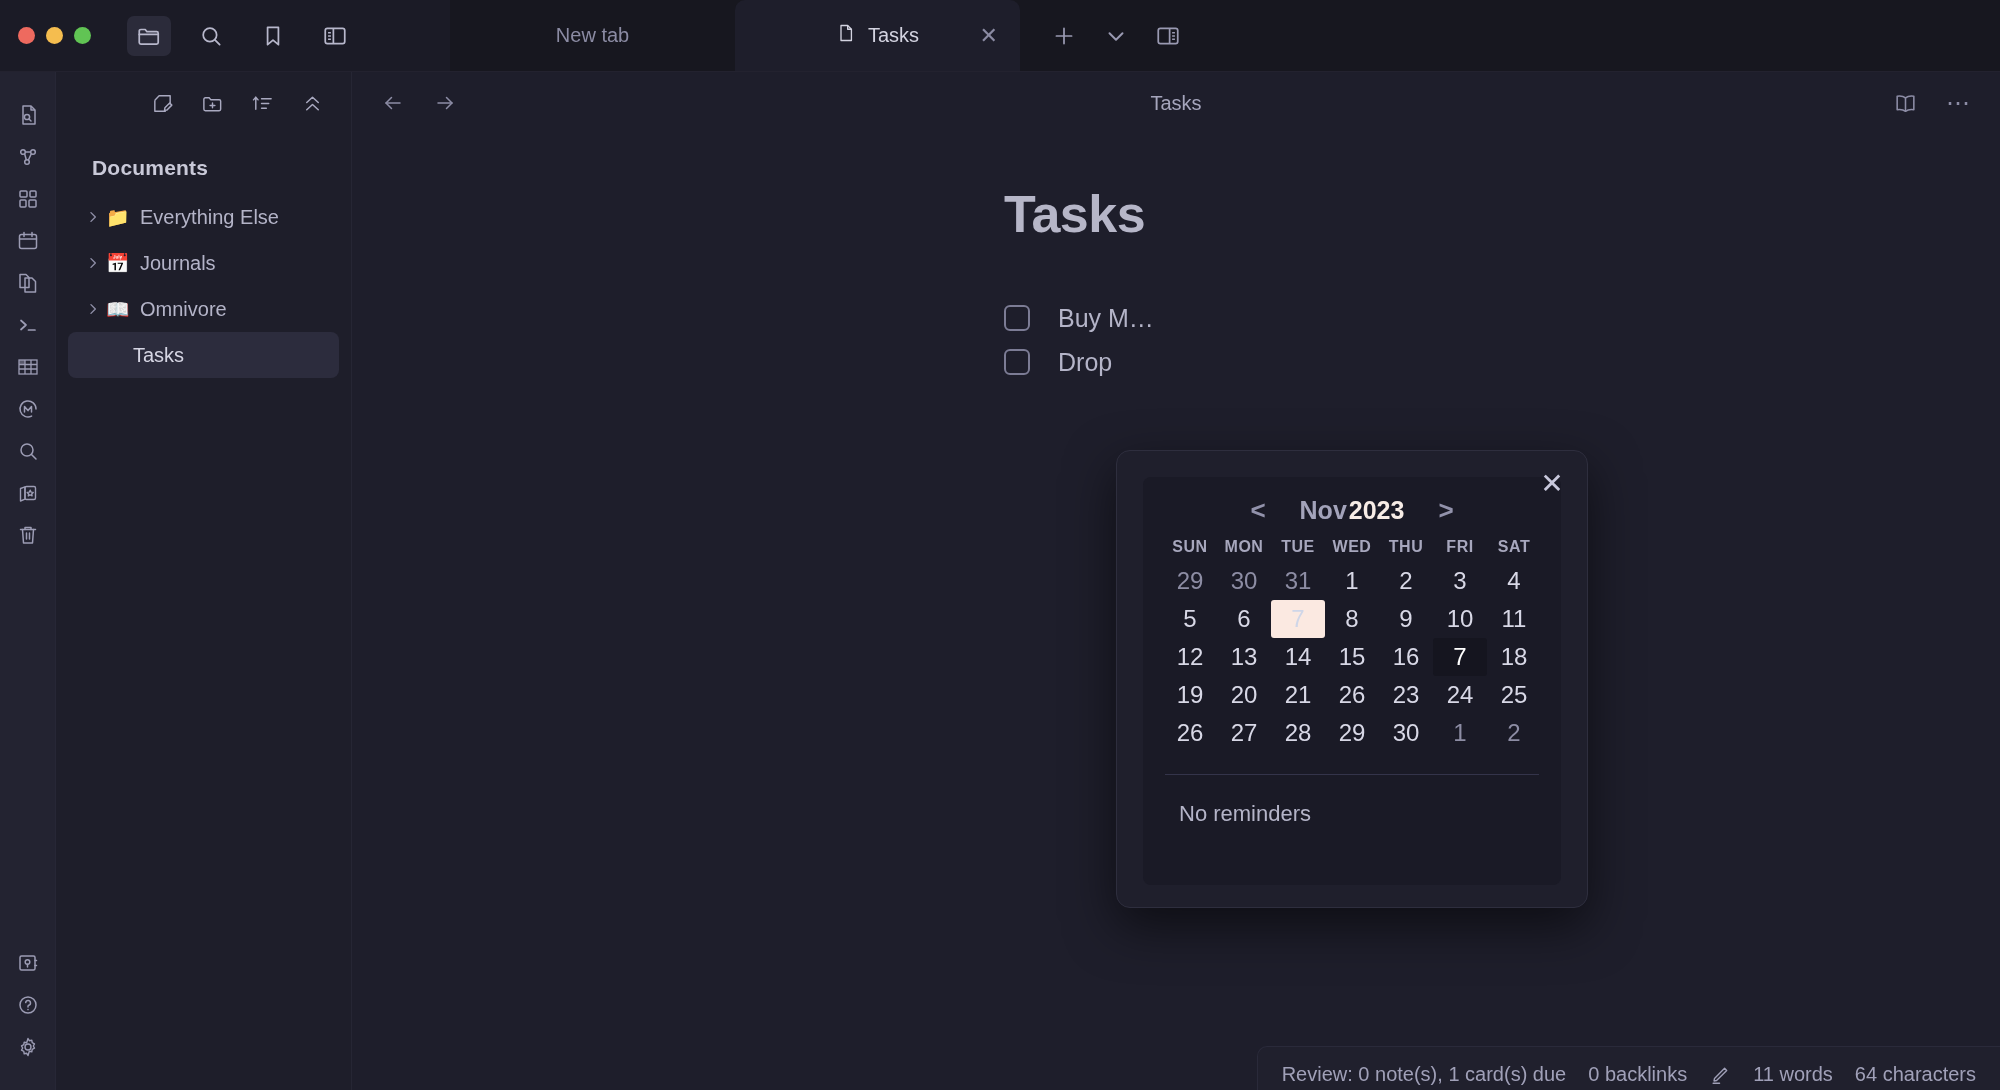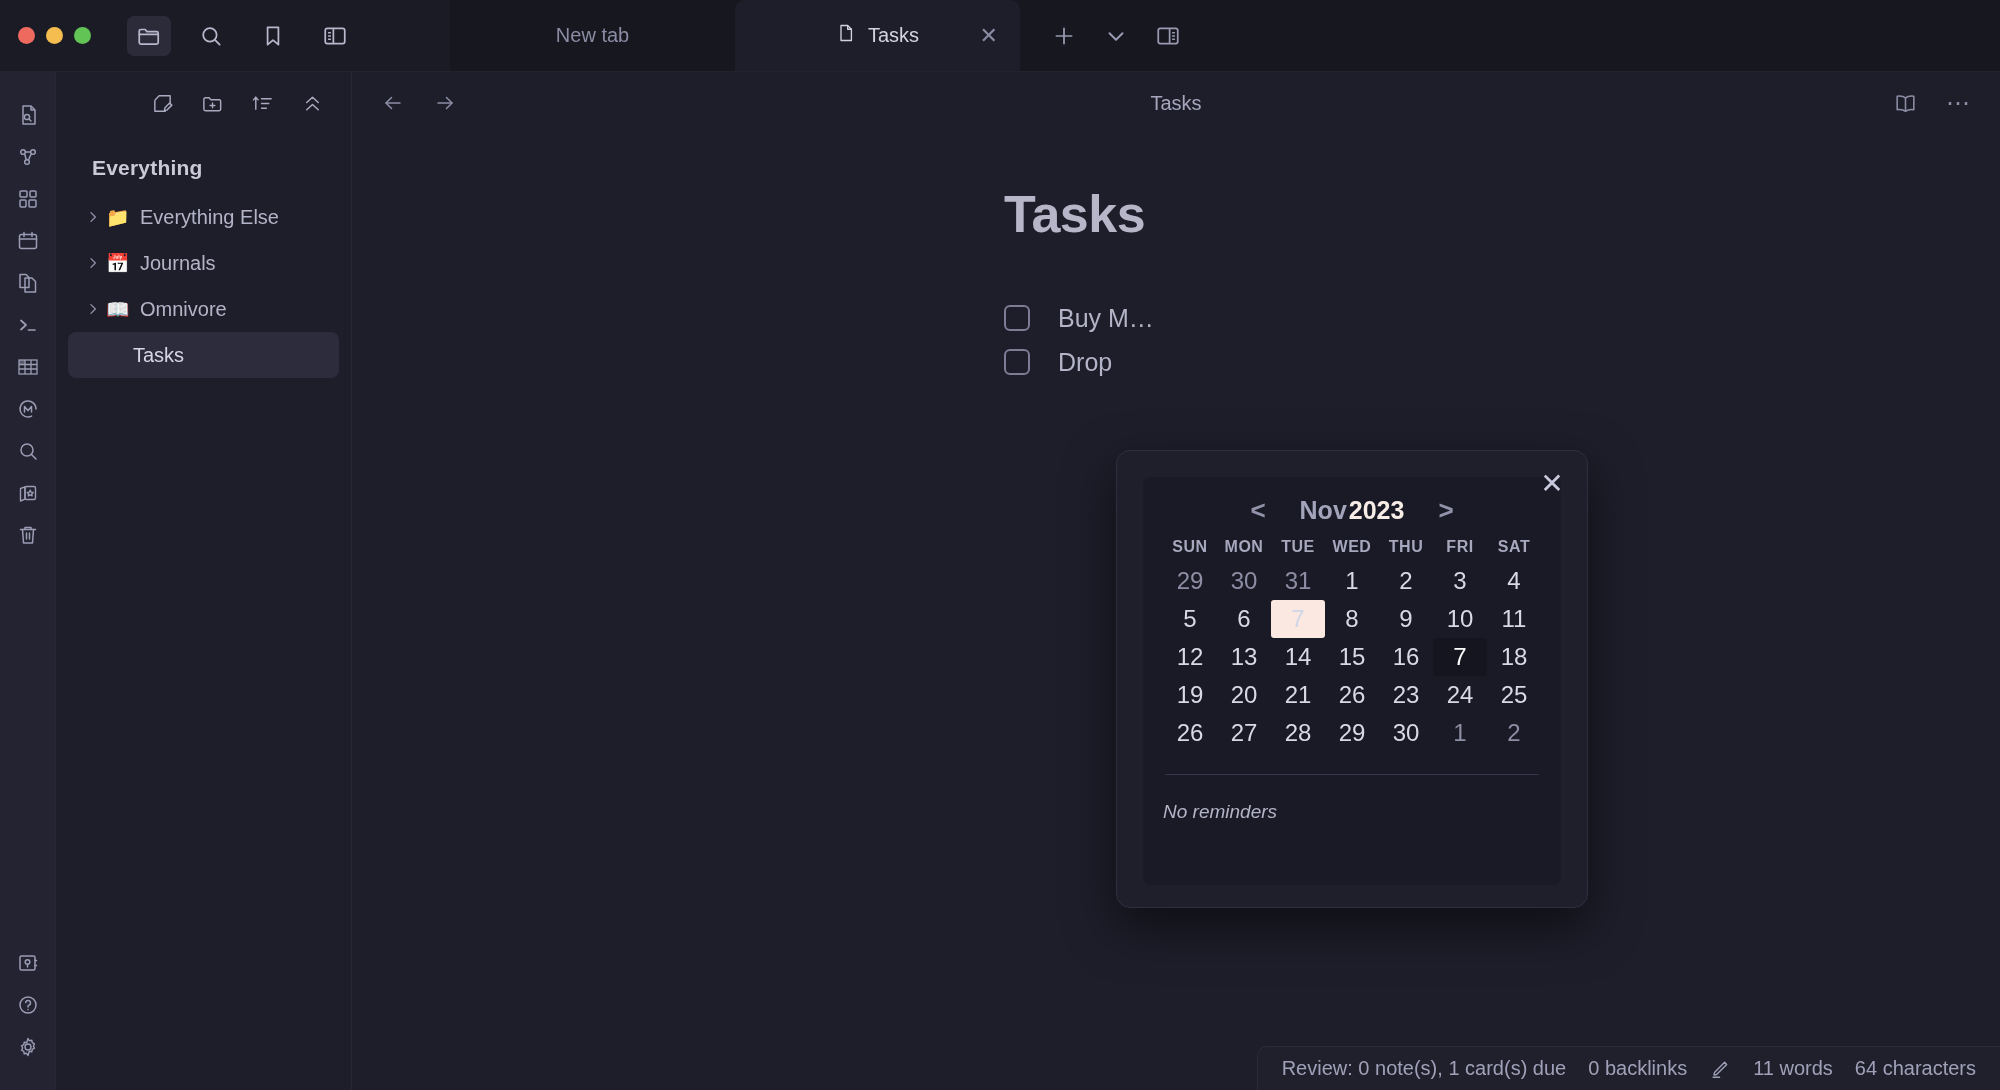--- a/index.html
+++ b/index.html
@@ -267,34 +267,34 @@
   }
   .day.muted { color: #8d8da4; }
   .day.today { background: #fbe9e1; color: #cfd6e8; }
   .day.selected { background: #15151f; color: #ffffff; }
   .cal-sep {
     height: 1px;
     background: #34344a;
     margin: 22px 2px 0 2px;
   }
   .cal-reminders {
-    font-size: 19px;
-    font-style: italic;
+    font-size: 22px;
     color: #b4b4c8;
     padding-top: 26px;
+    margin-left: 16px;
   }
 
   
   .statusbar {
     position: absolute;
     right: 0; bottom: 0;
     height: 44px;
-    display: flex; align-items: center;
+    display: flex; align-items: flex-end;
     gap: 22px;
-    padding: 12px 24px;
+    padding: 4px 24px;
     background: #20202d;
     border-top-left-radius: 10px;
     border-top: 1px solid #2a2a3a;
     border-left: 1px solid #2a2a3a;
     font-size: 20px;
     color: #a0a0b8;
   }
   .status-pencil { display:flex; align-items:center; color: #a0a0b8; }
 </style>
 </head>
@@ -501,21 +501,21 @@
             </svg>
         </div>
         <div class="sb-tool">
           <svg width="23" height="23" viewBox="0 0 24 24" fill="none" stroke="currentColor" stroke-width="1.6" stroke-linecap="round" stroke-linejoin="round">
               <path d="M6 11 12 5.5 18 11"></path>
               <path d="M6 18.5 12 13 18 18.5"></path>
             </svg>
         </div>
       </div>
 
-      <div class="sb-title">Everything</div>
+      <div class="sb-title">Documents</div>
 
       <div class="sb-list">
         <div class="sb-item">
           <span class="chev">
             <svg width="14" height="14" viewBox="0 0 24 24" fill="none" stroke="currentColor" stroke-width="2.4" stroke-linecap="round" stroke-linejoin="round">
                 <path d="M8.5 4.5 16 12l-7.5 7.5"></path>
               </svg>
           </span>
           <span class="sb-emoji">📁</span>
           <span class="sb-label">Everything Else</span>

